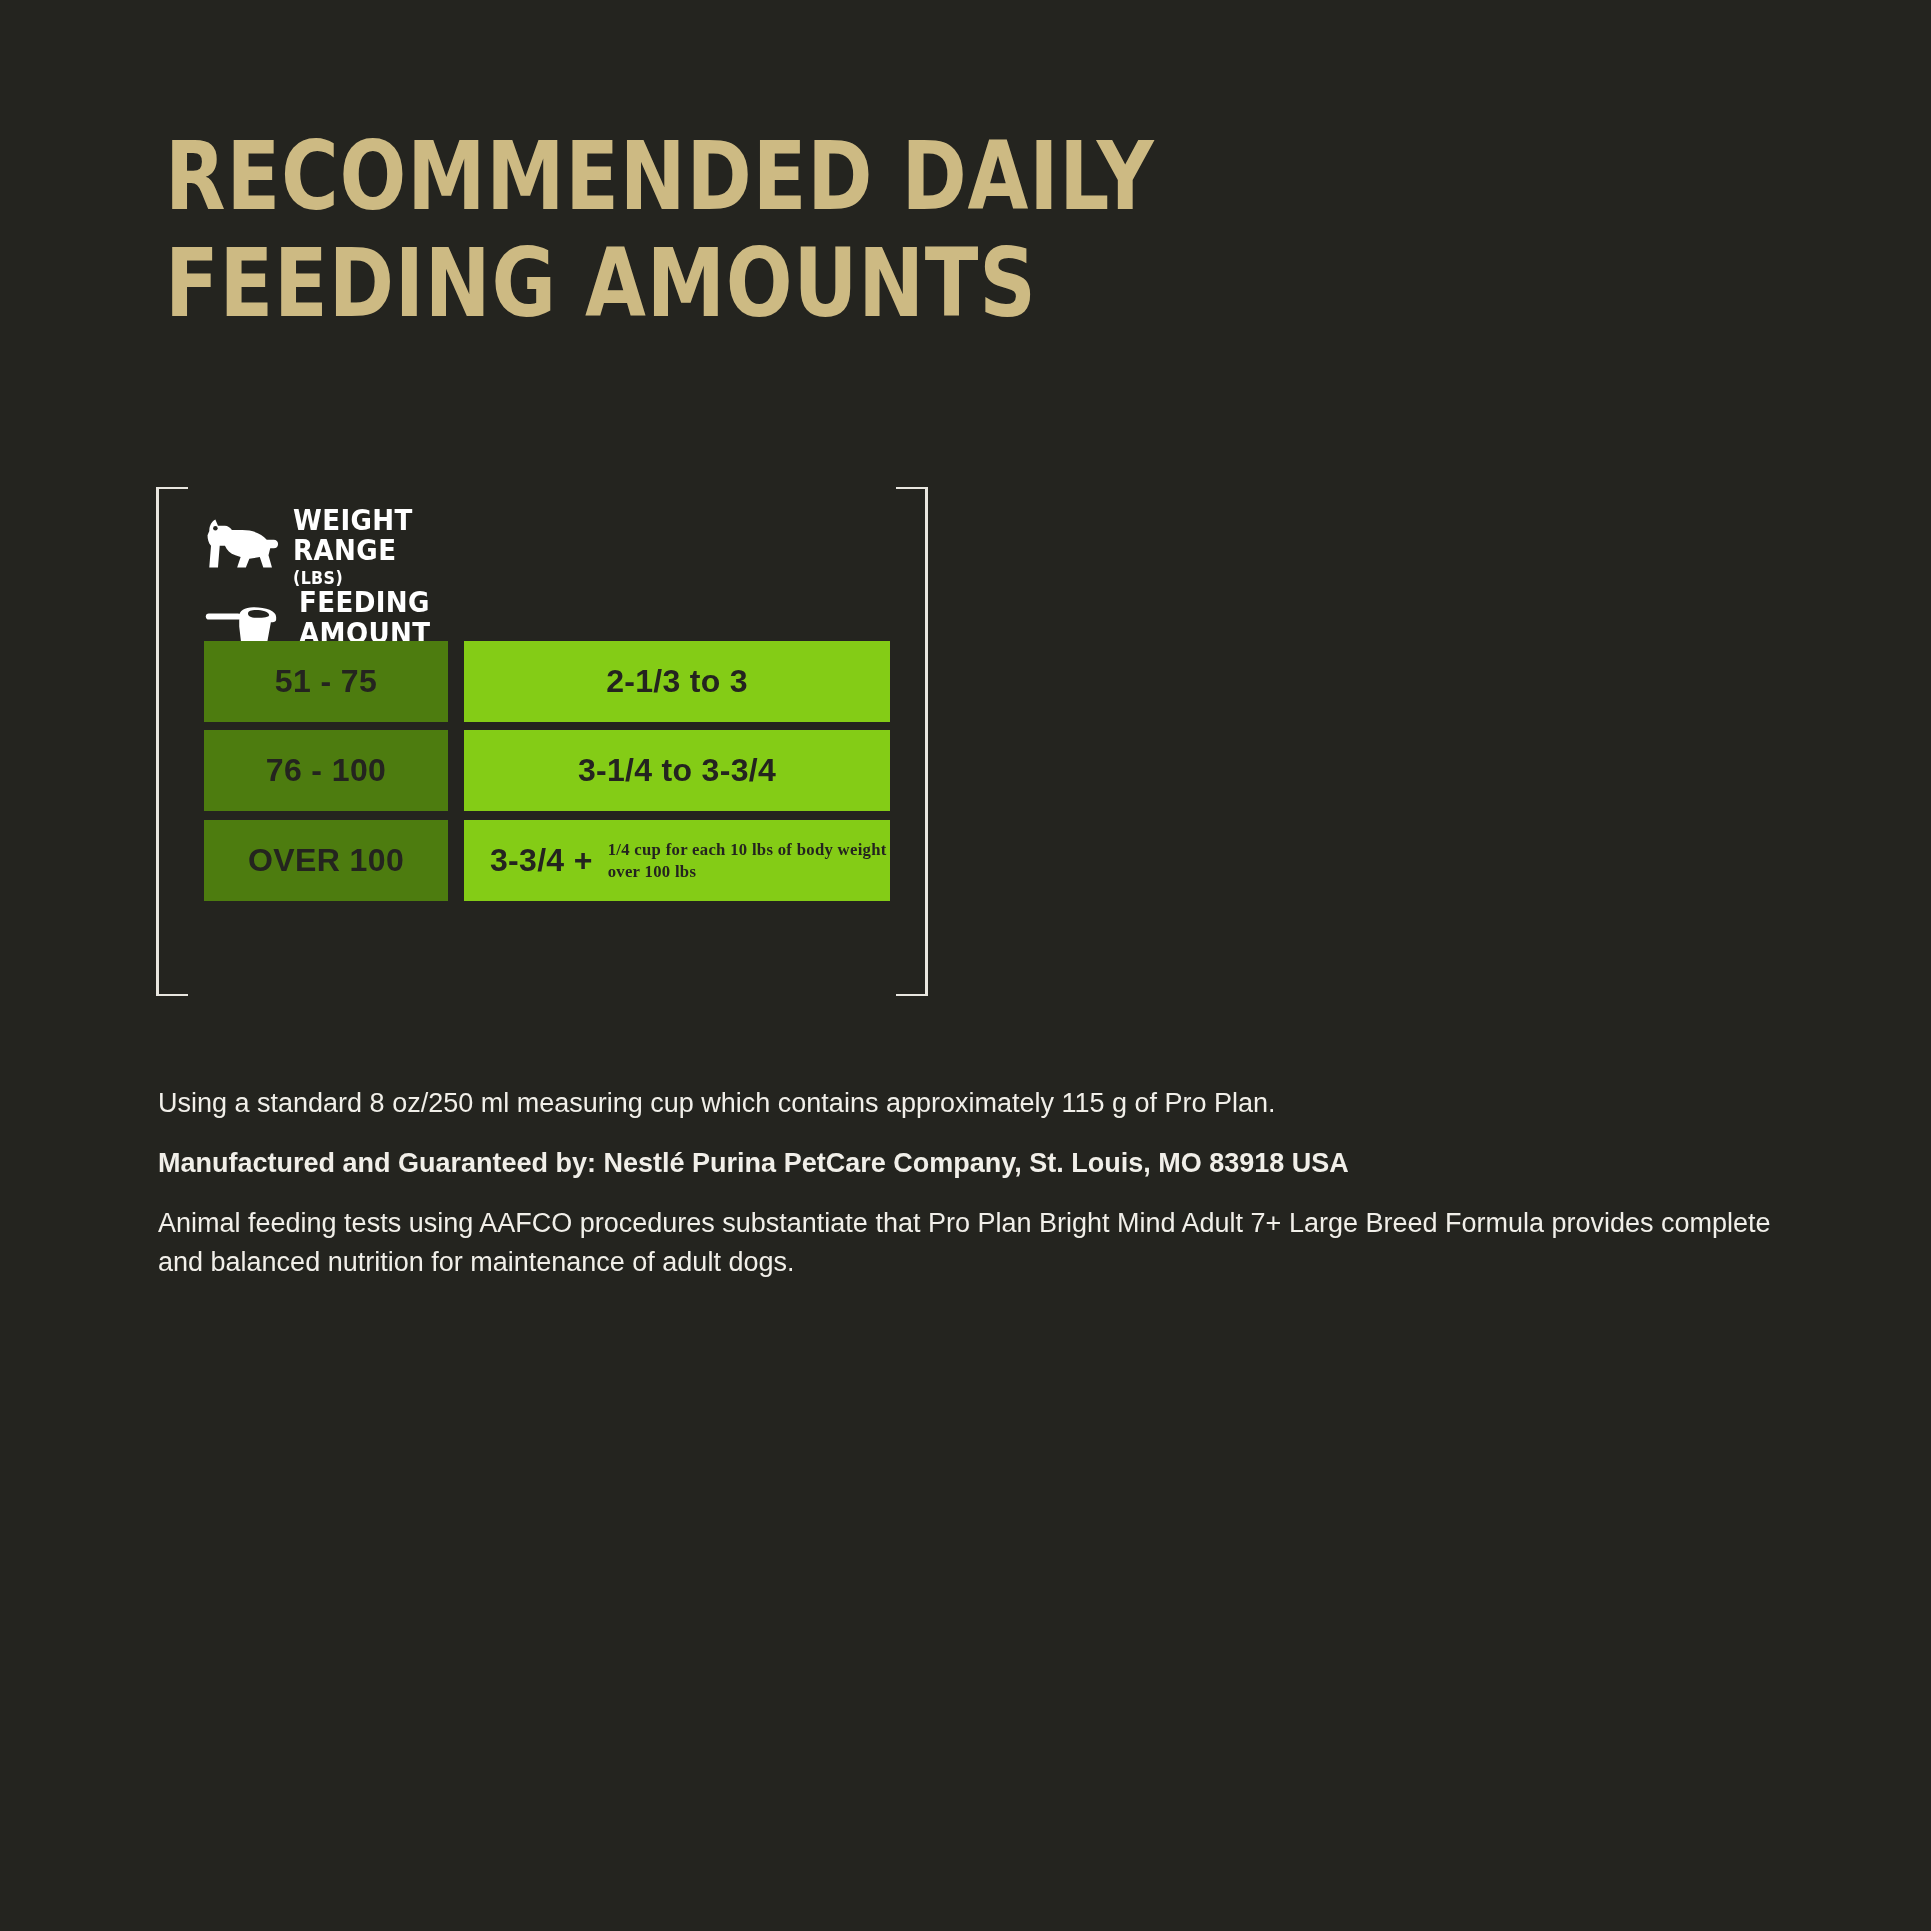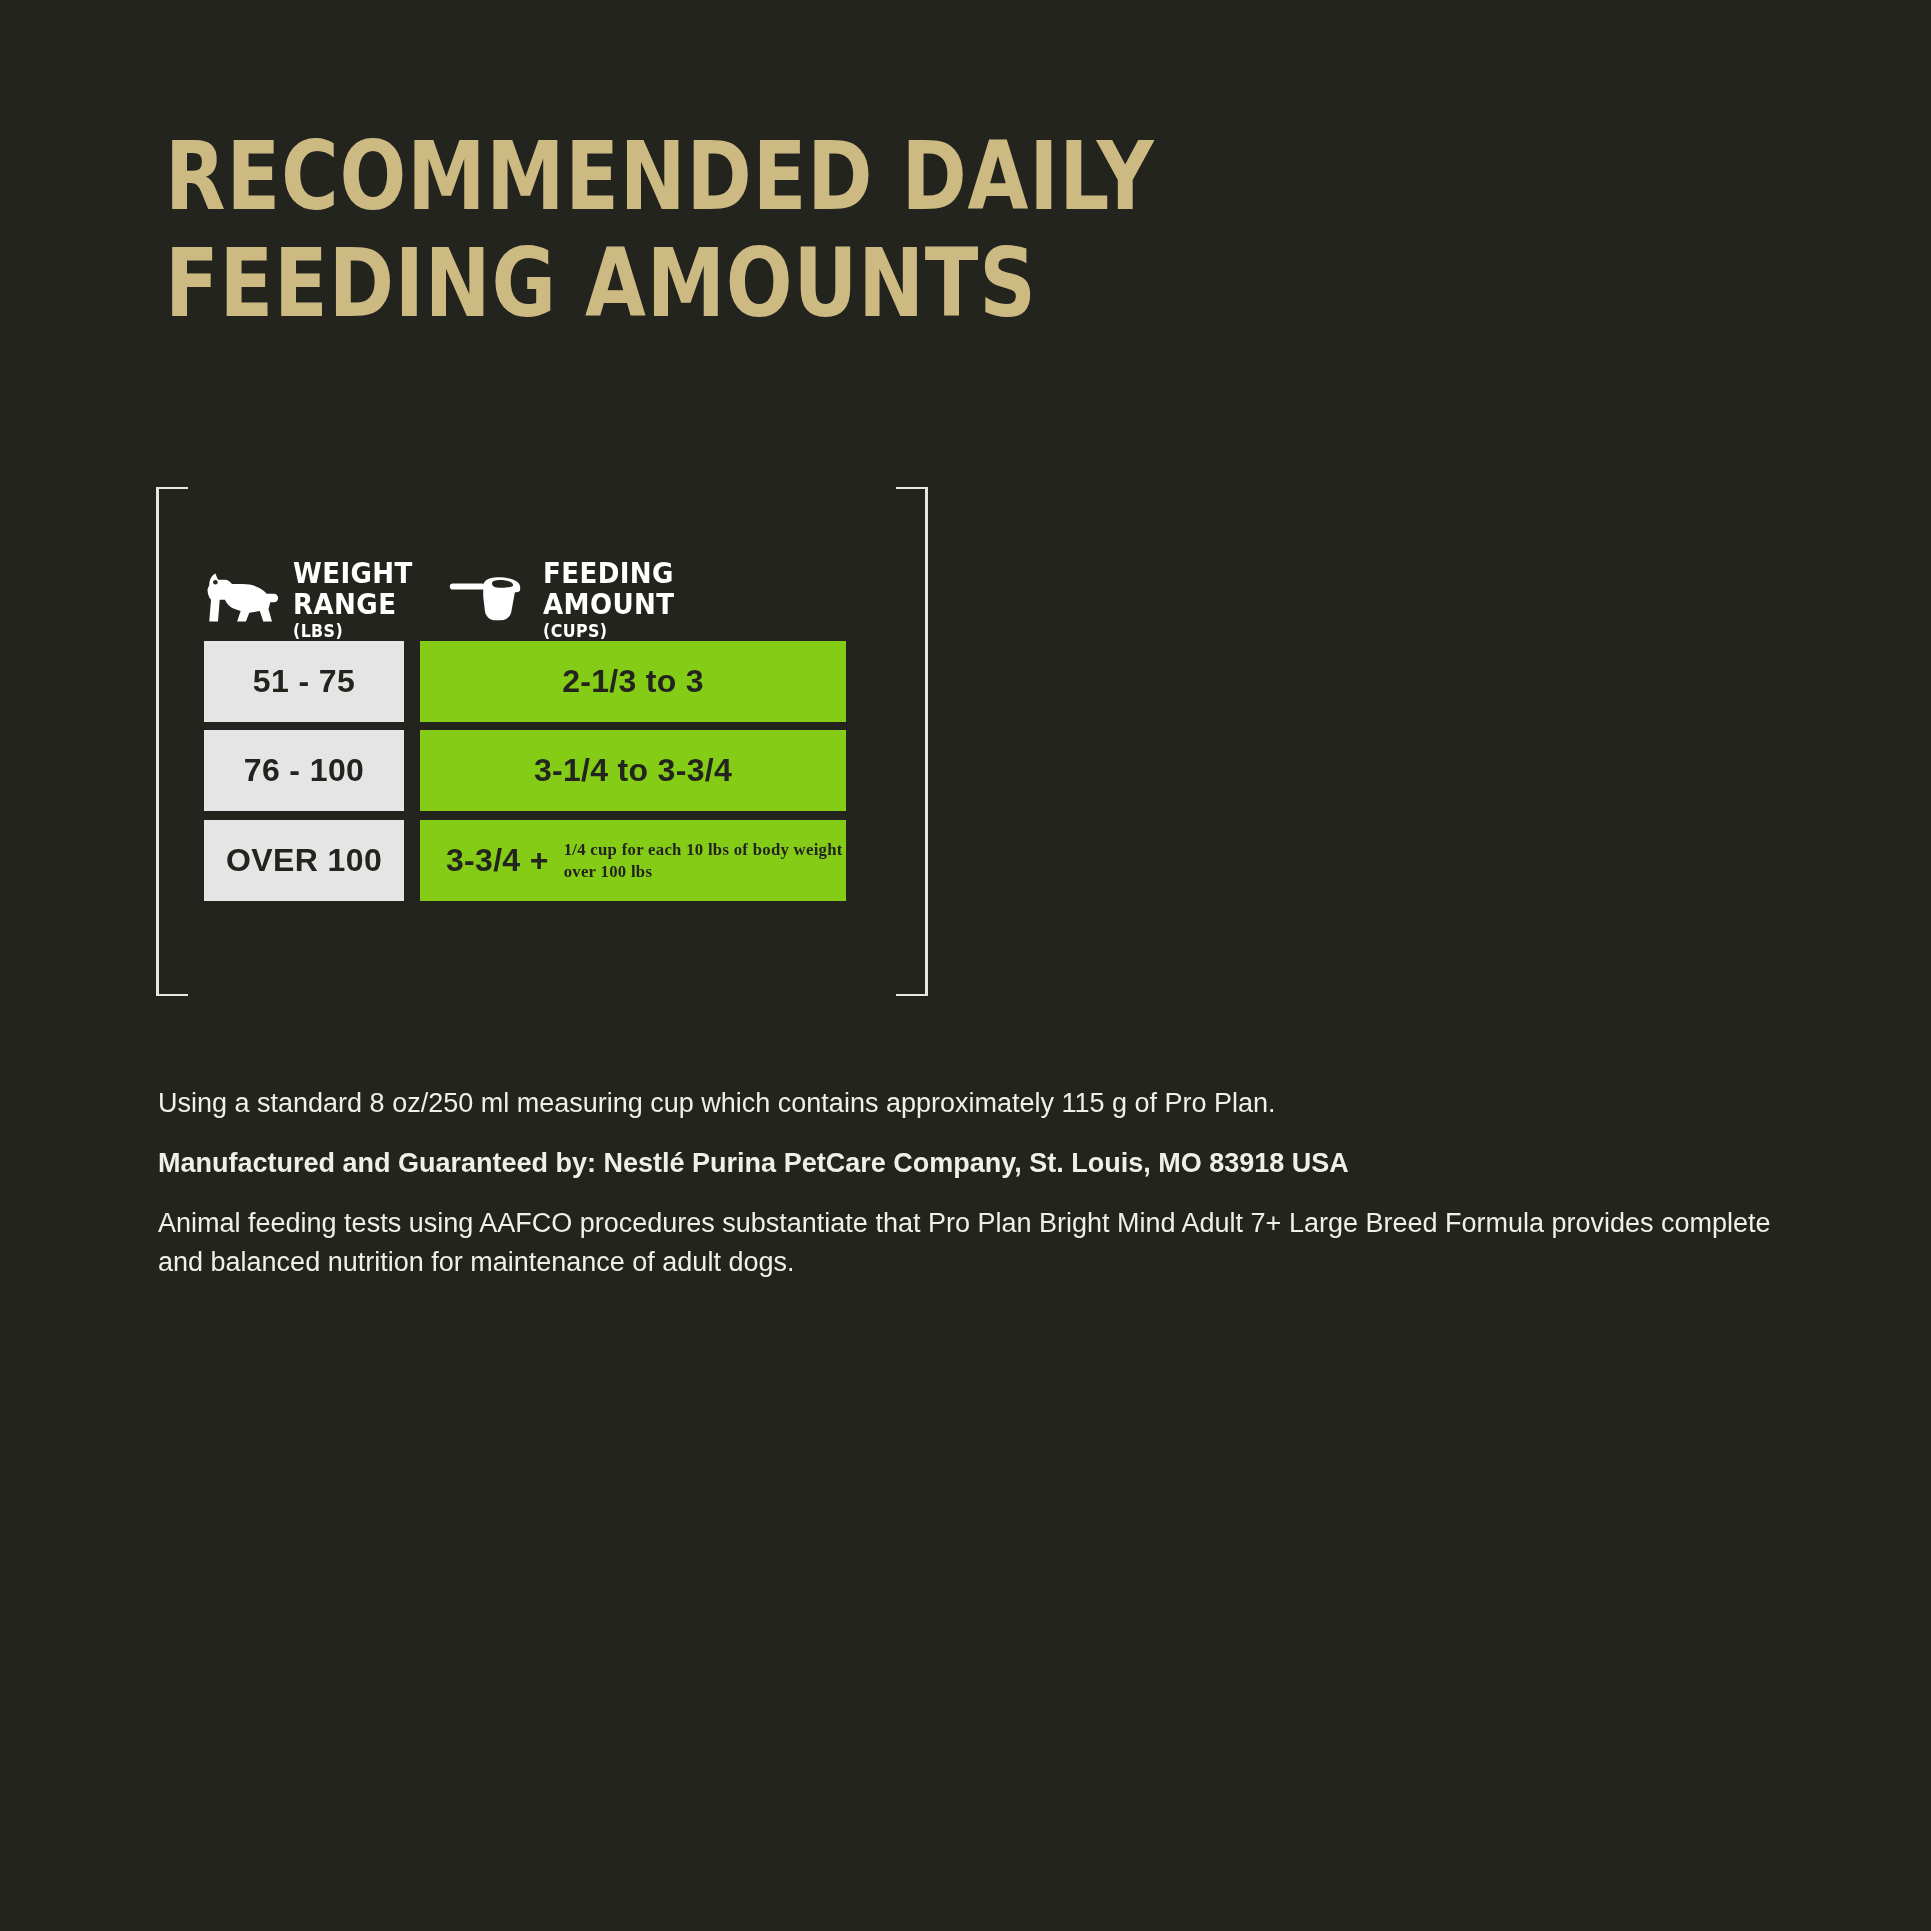--- a/index.html
+++ b/index.html
@@ -77,22 +77,23 @@
 
   .table-inner {
     position: absolute;
     left: 48px;
     top: 17.6px;
   }
 
   
   .thead {
     display: flex;
-    align-items: flex-end;
+    align-items: flex-start;
     height: 136px;
+    flex-direction: column;
   }
   .th {
     display: flex;
     align-items: center;
     gap: 14px;
   }
   .th.weight { width: 244px; }
   .th.amount { width: 426px; }
   .th-icon {
     flex: 0 0 auto;
@@ -112,23 +113,23 @@
     font-size: 17.6px;
     letter-spacing: 0.4px;
     margin-top: 2.6px;
   }
 
   .trow {
     display: flex;
     margin-bottom: 8.8px;
   }
   .cell-weight {
-    width: 200px;
+    width: 244px;
     height: 81px;
-    background: #e5e5e5;
+    background: #4d7c0f;
     color: #24241f;
     display: flex;
     align-items: center;
     justify-content: center;
     font-weight: bold;
     font-size: 32px;
     letter-spacing: 0.4px;
   }
   .cell-amount {
     width: 426px;

